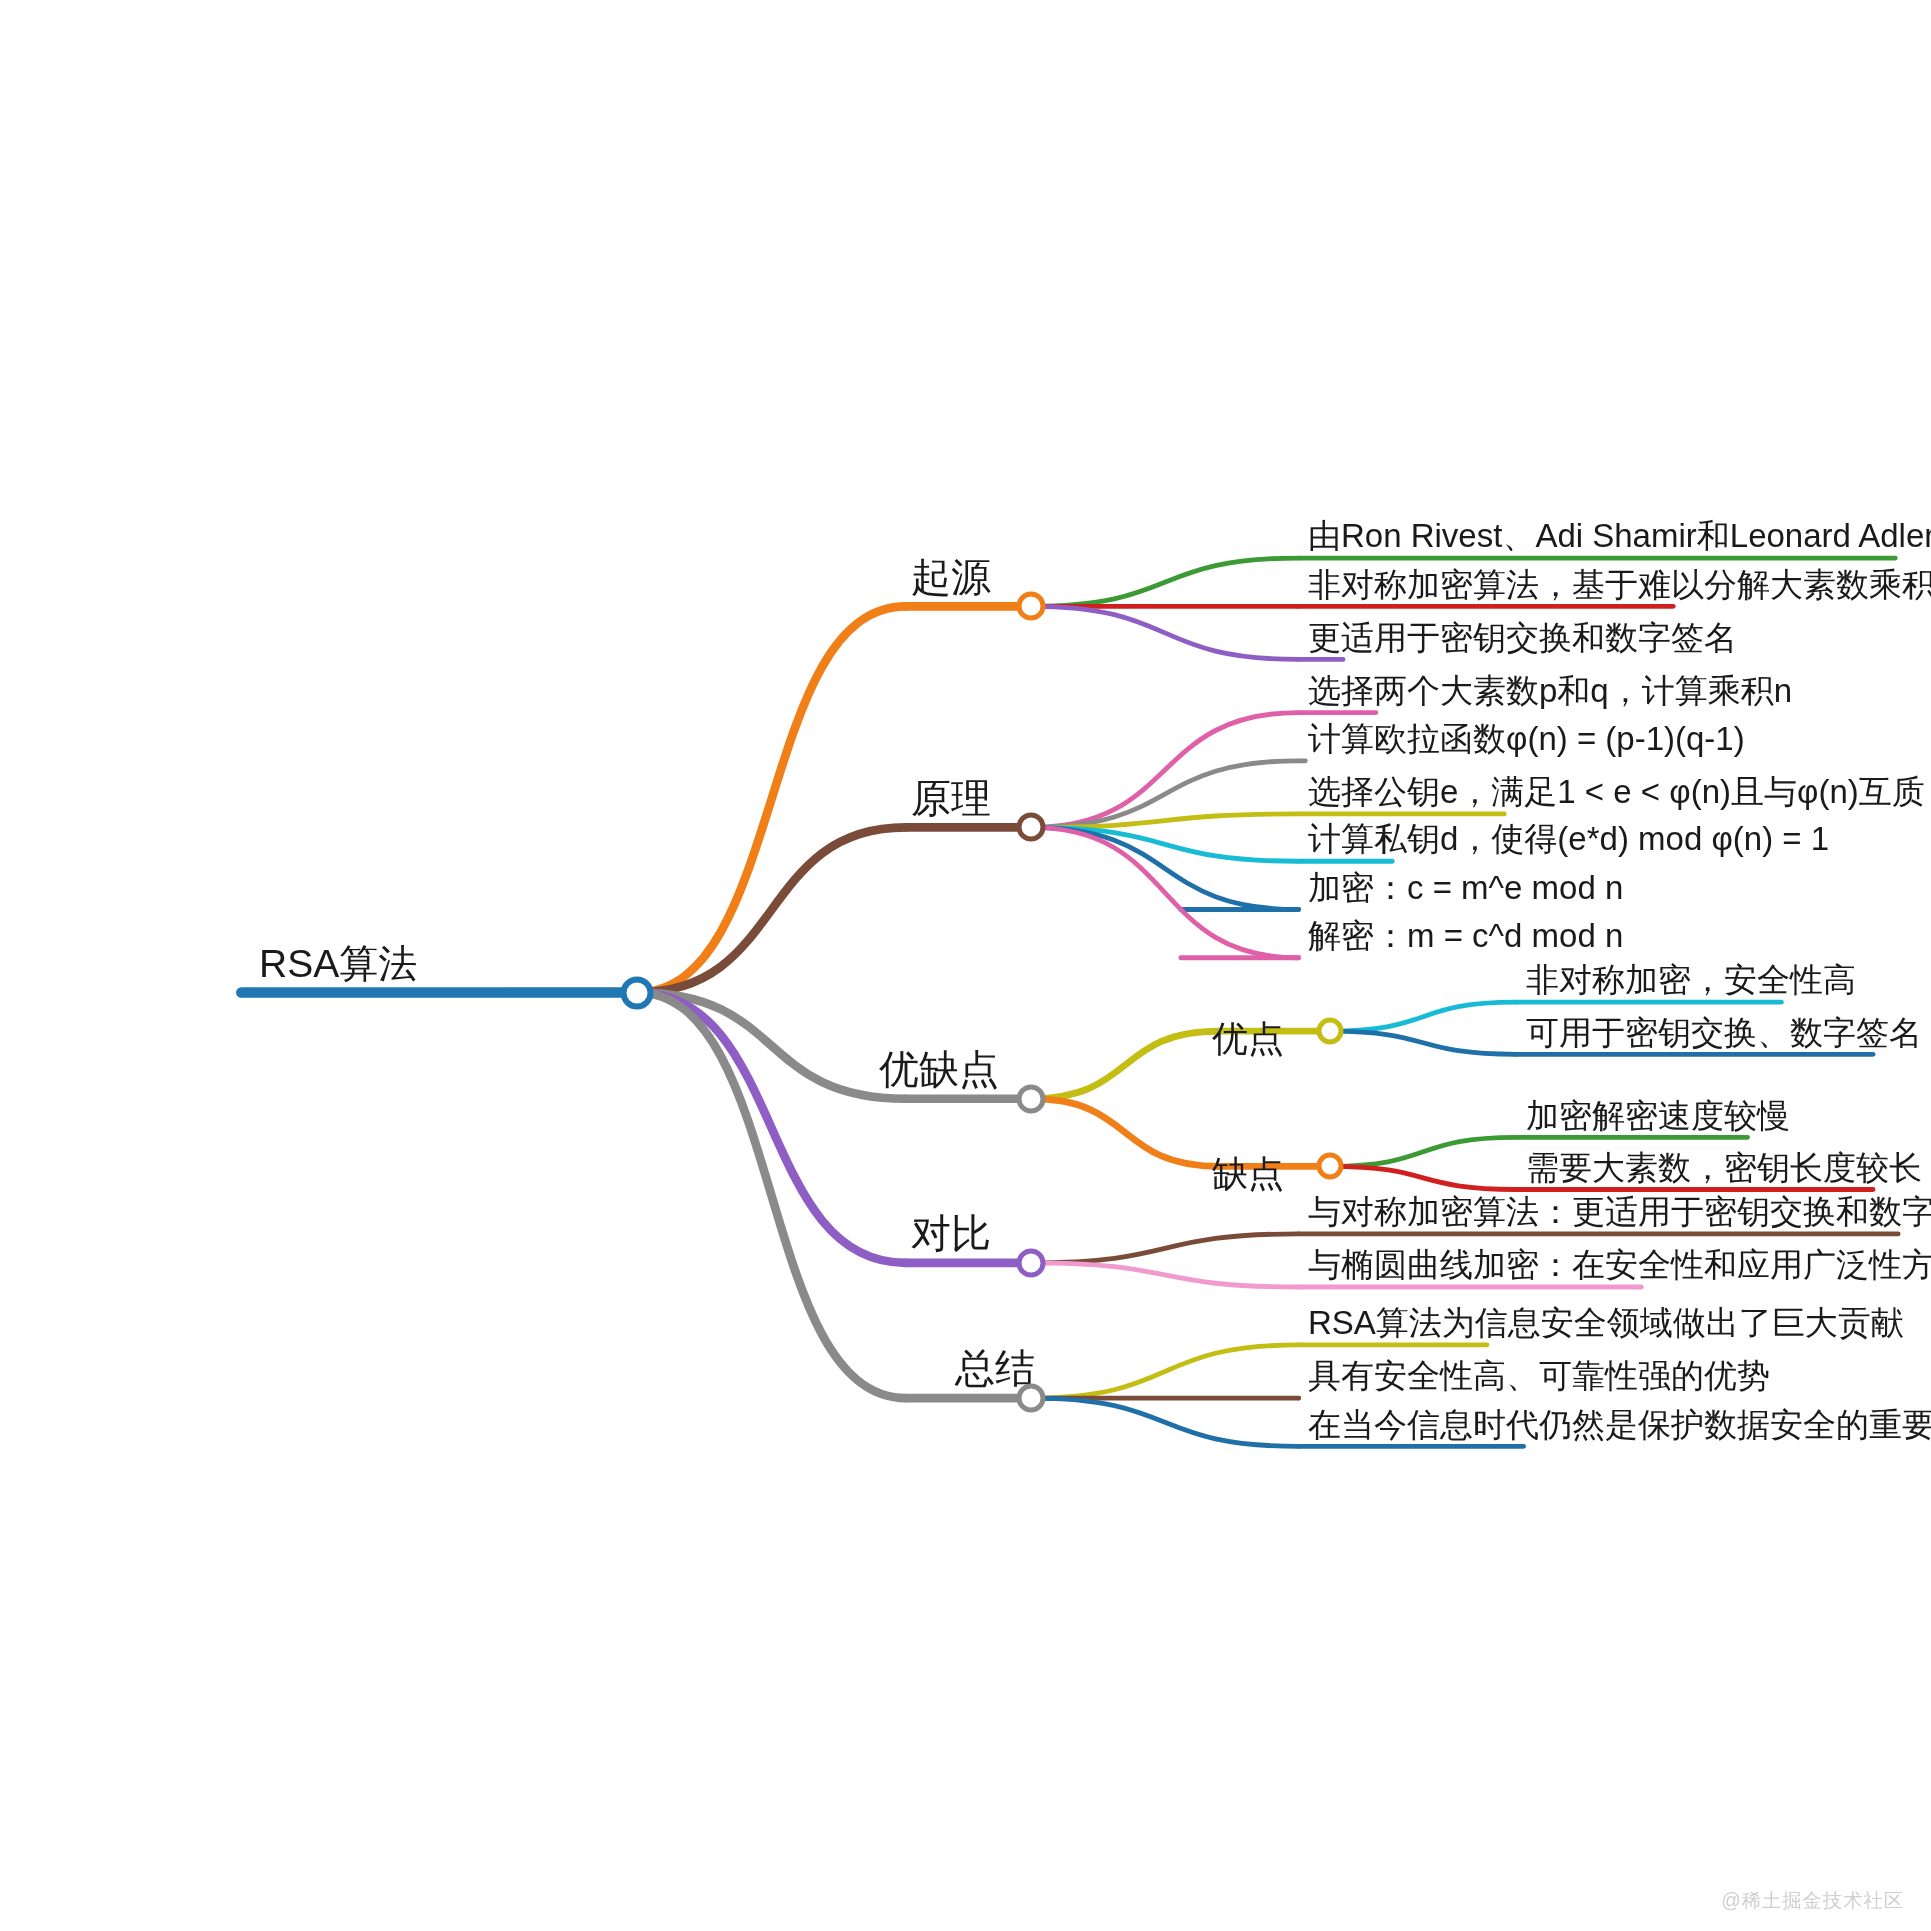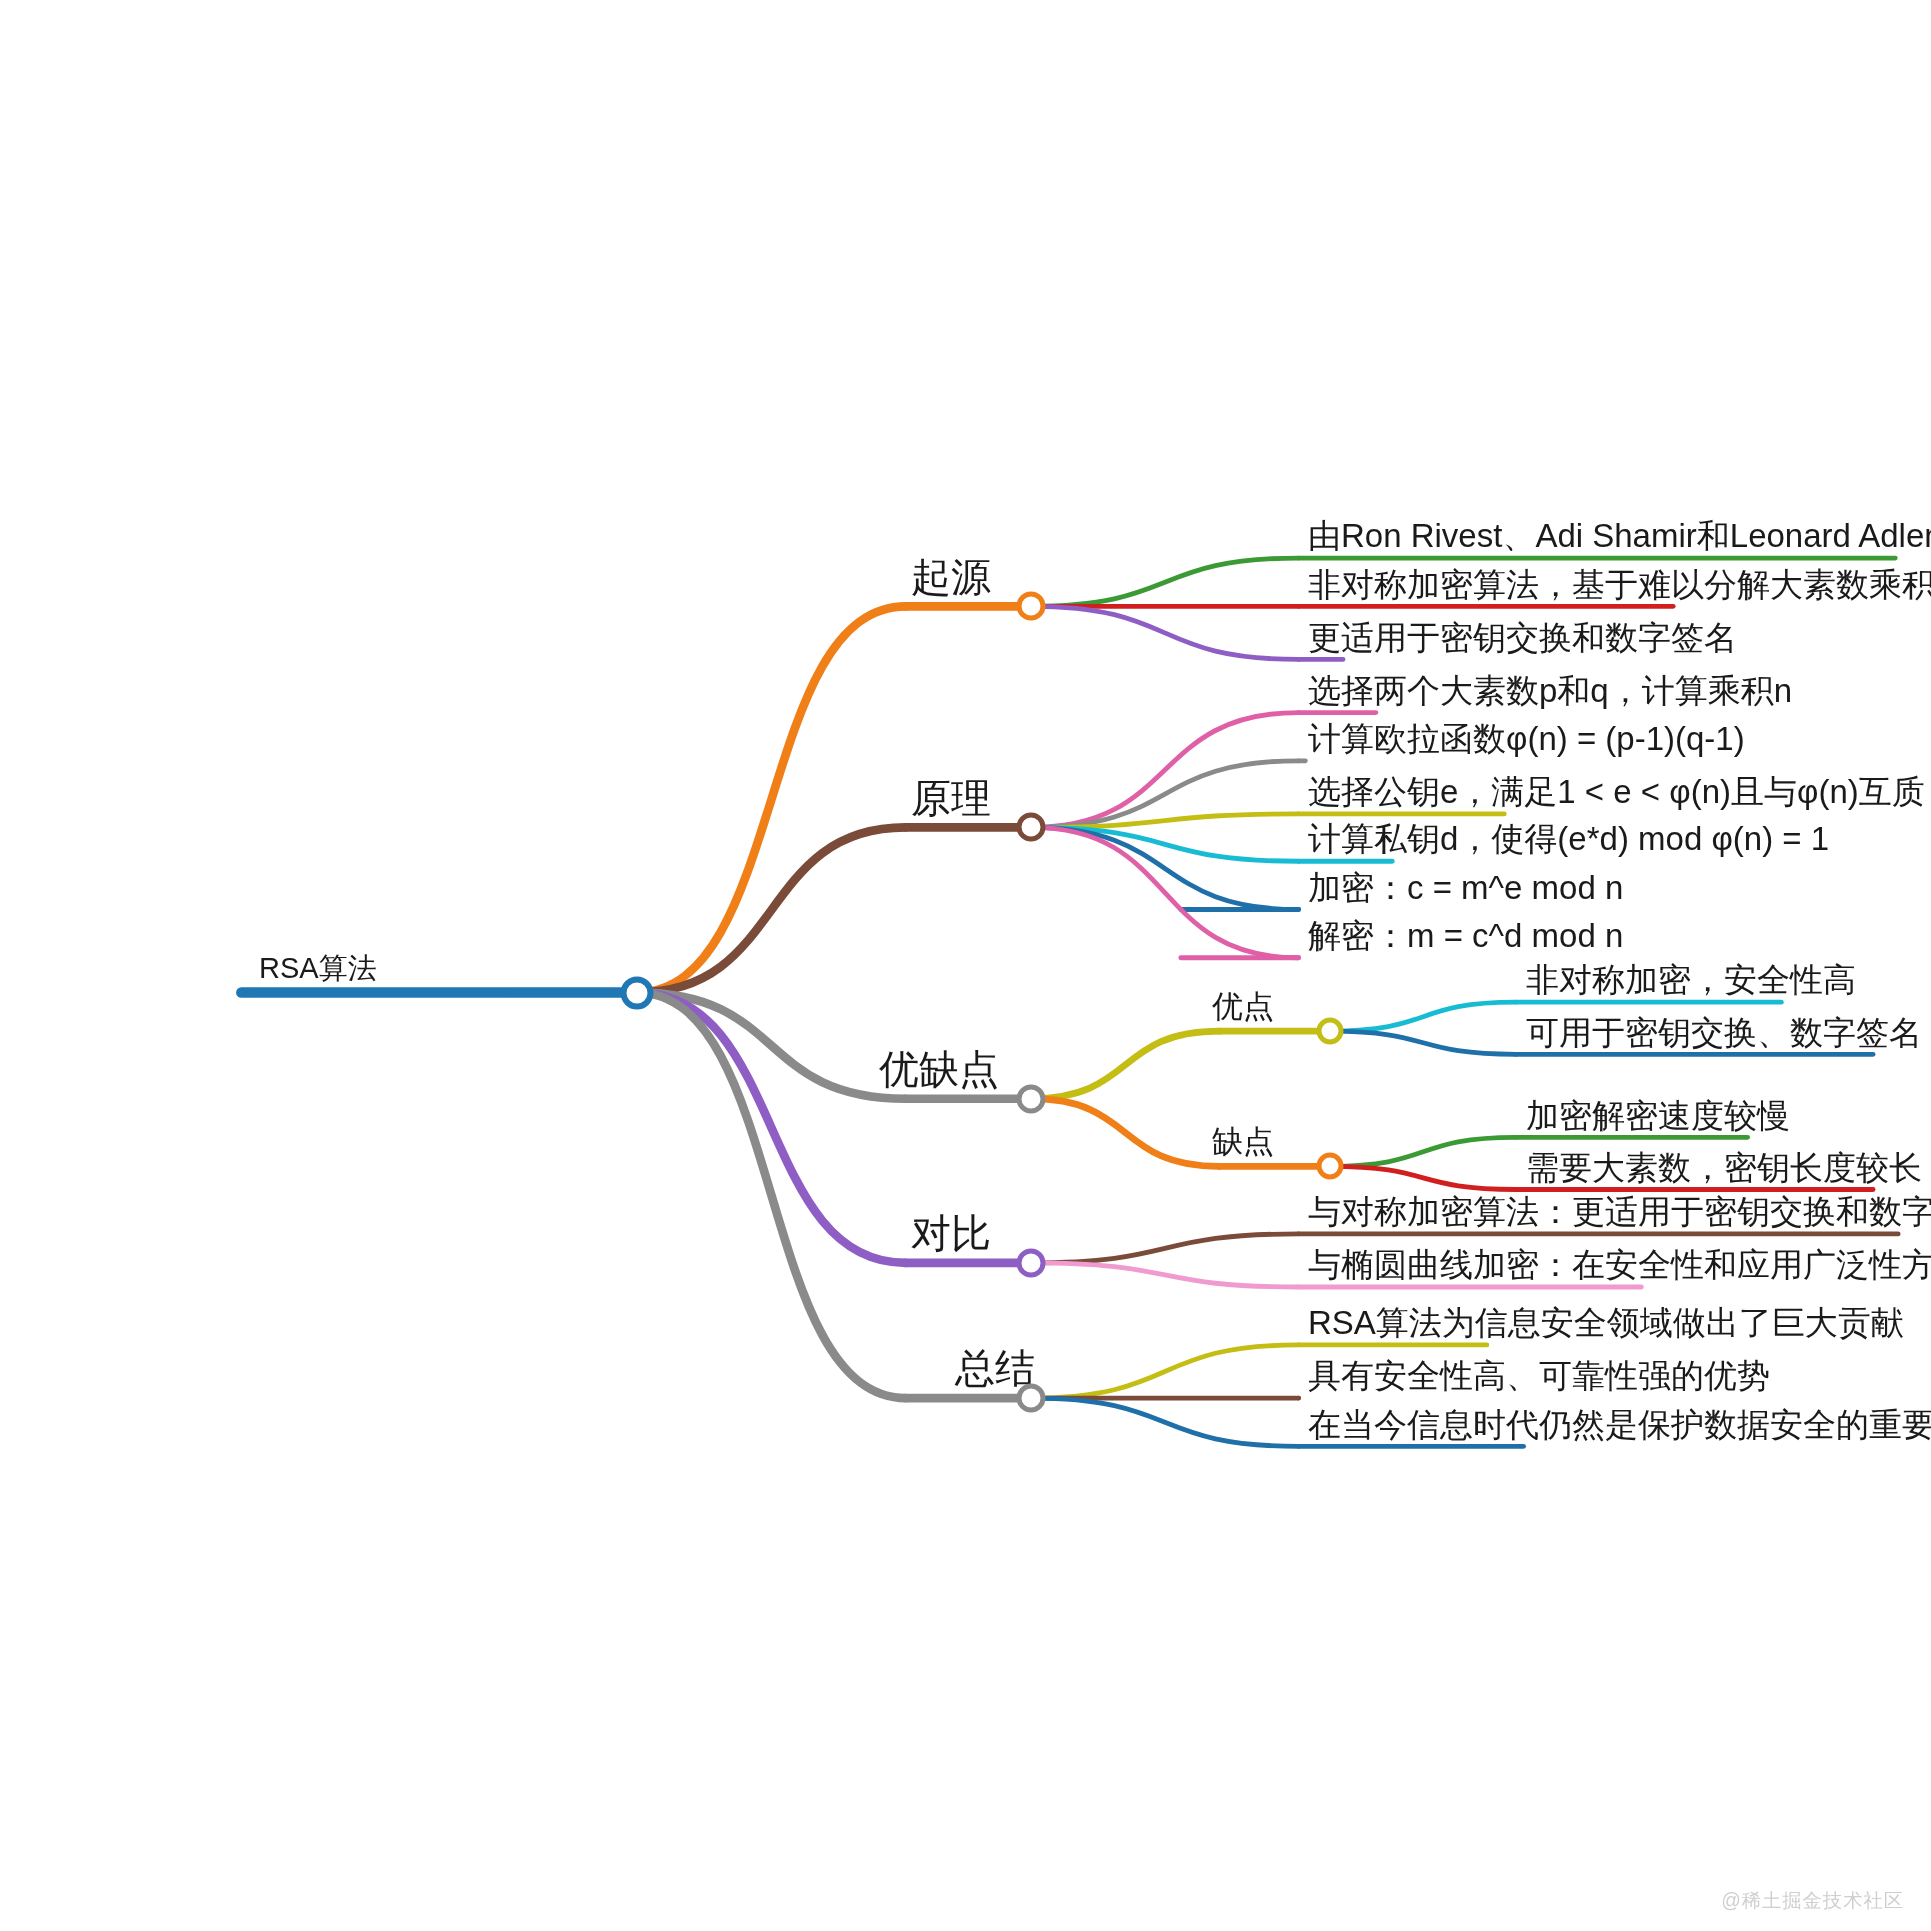--- a/index.html
+++ b/index.html
@@ -28,27 +28,28 @@
     pointer-events: none;
   }
   .node-label {
     position: absolute;
     white-space: nowrap;
     color: #1a1a1a;
     line-height: 1;
     transform: translateY(-100%);
   }
   .node-label.root-label {
-    font-size: 29px;
+    font-size: 39px;
   }
   .node-label.topic-label {
     font-size: 40px;
   }
   .node-label.subtopic-label {
-    font-size: 31px;
+    font-size: 36px;
+    margin-top: 35px;
   }
   .node-label.leaf-label {
     font-size: 33px;
   }
   .node-dot {
     position: absolute;
     border-radius: 50%;
     background: #ffffff;
     box-sizing: border-box;
     transform: translate(-50%, -50%);

